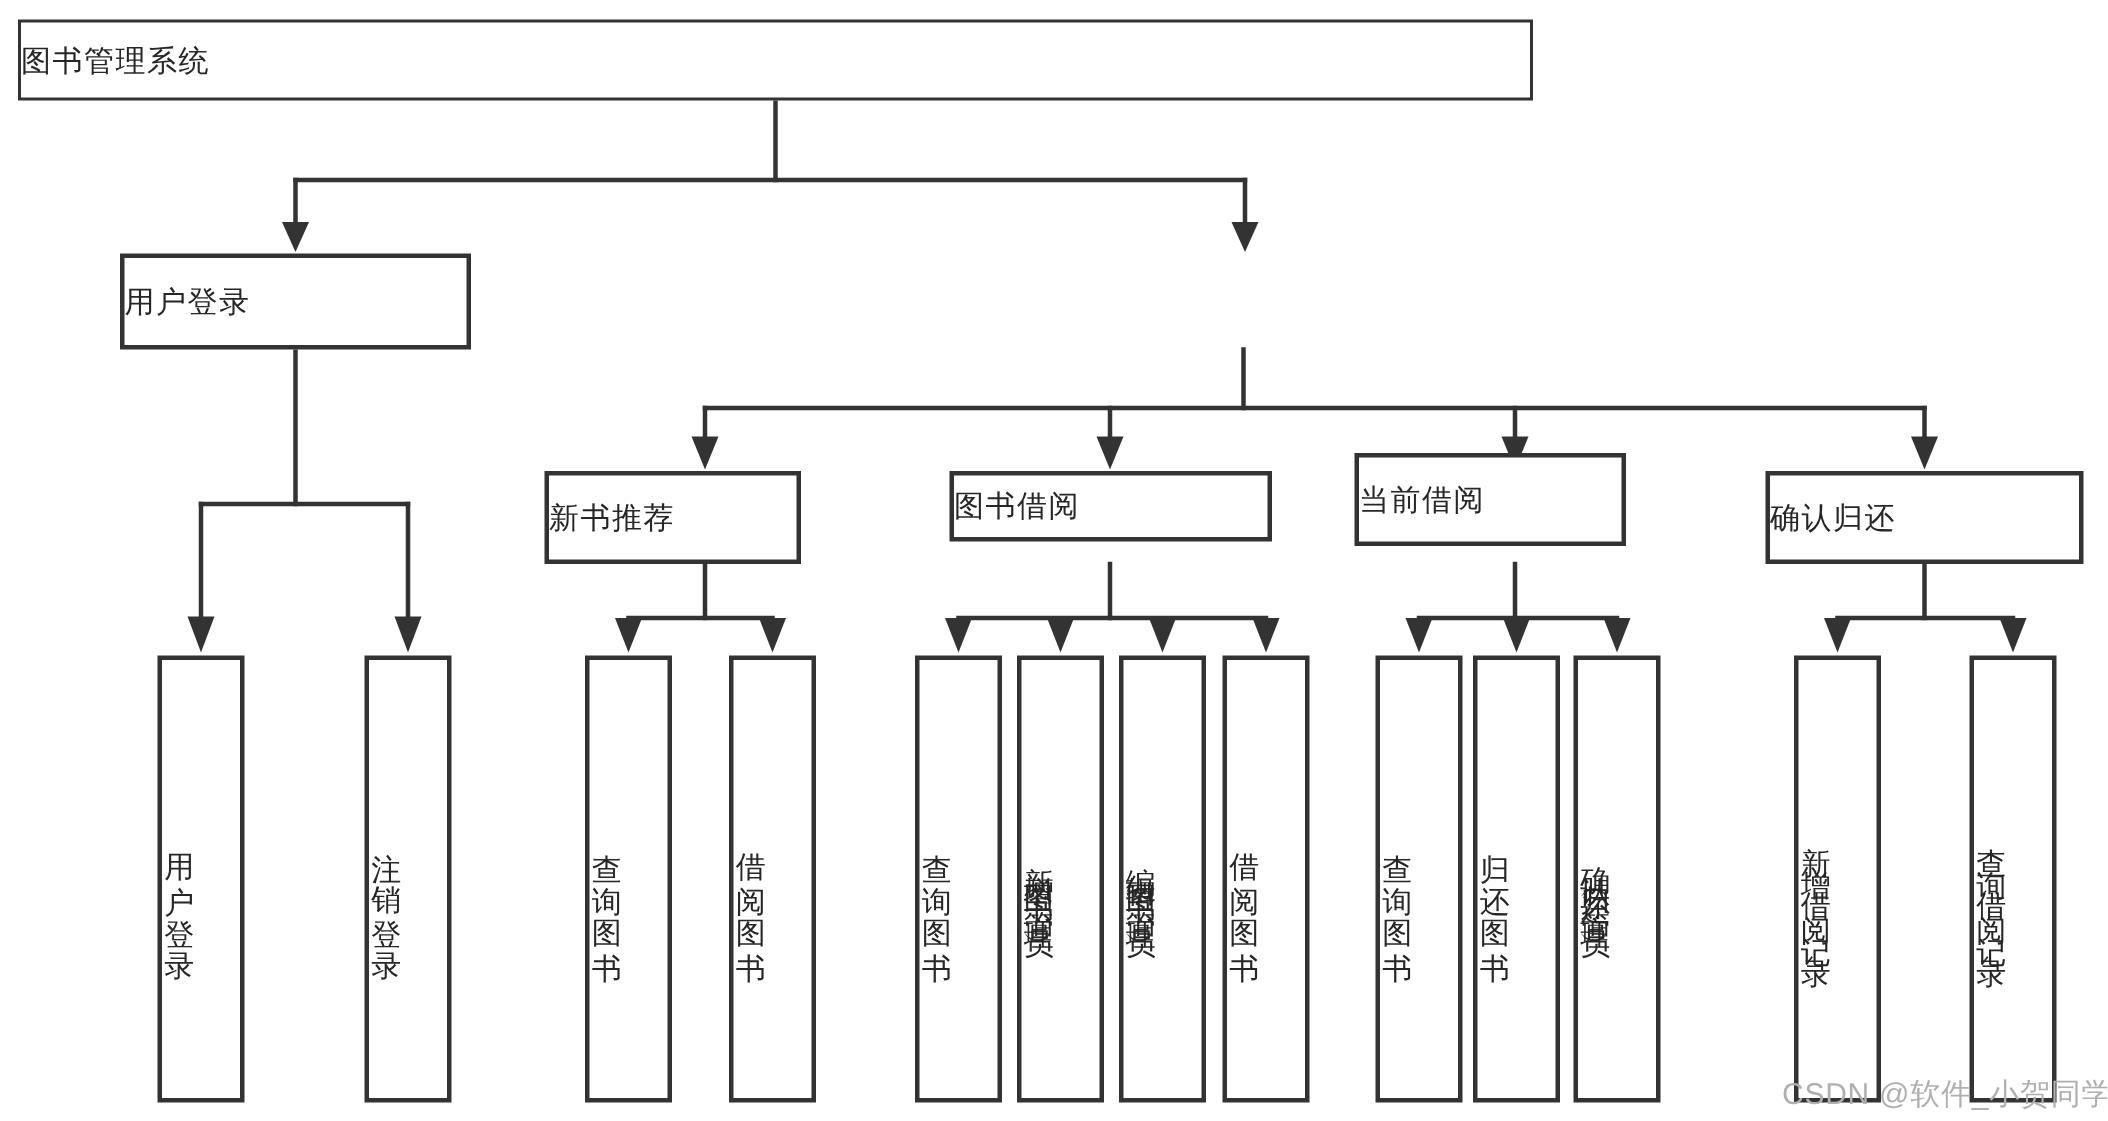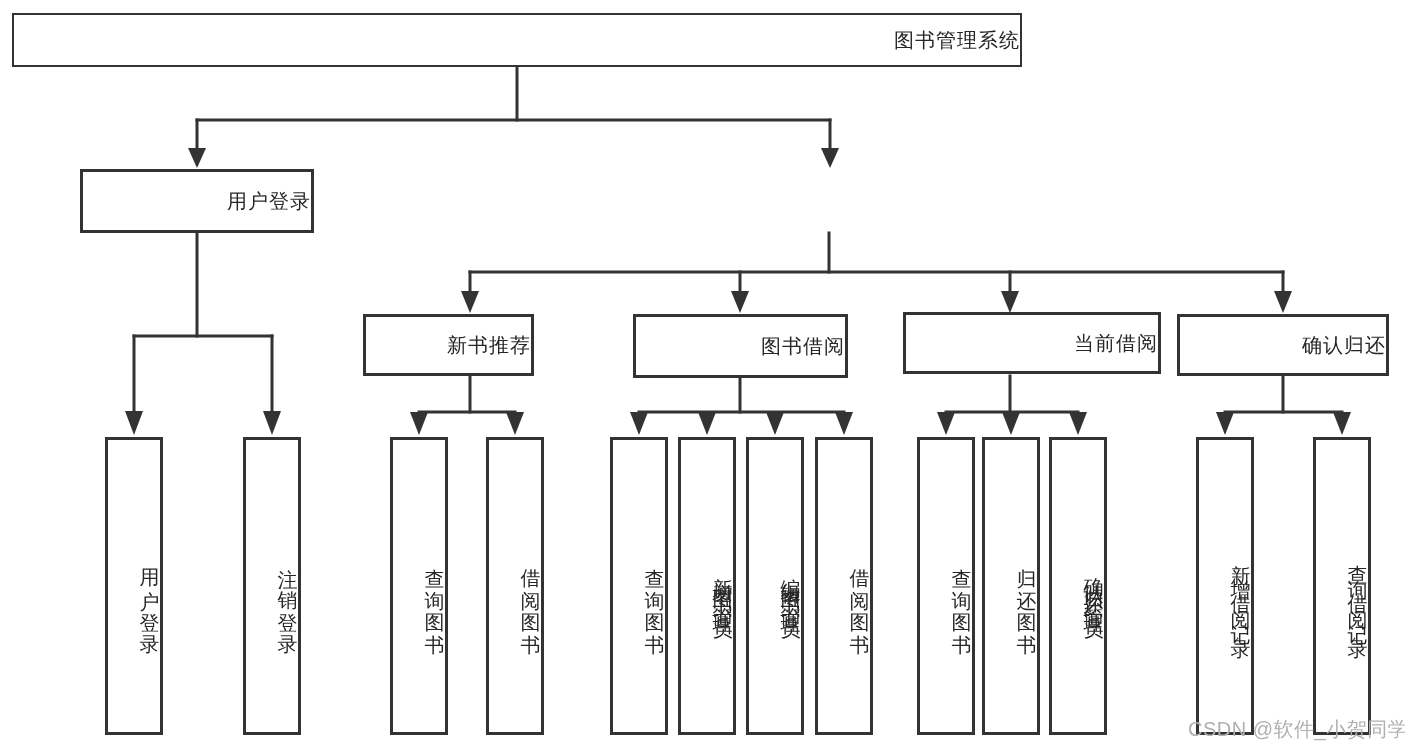--- a/index.html
+++ b/index.html
@@ -17,21 +17,21 @@
     position:relative;width:1405px;height:747px;background:var(--bg-color);
     overflow:hidden;
   }
   .connectors{
     position:absolute;left:0;top:0;width:1405px;height:747px;
     color:var(--line-color);
   }
   .box{
     position:absolute;box-sizing:border-box;background:var(--bg-color);
     border:3px solid var(--line-color);
-    display:flex;align-items:center;justify-content:flex-end;
+    display:flex;align-items:center;justify-content:flex-start;
     text-align:center;
   }
   .root-box{border-width:2.5px;}
   .hlabel{
     font-size:20px;letter-spacing:1px;color:var(--text-color);white-space:nowrap;
   }
   .vlabel{
     writing-mode:vertical-rl;text-orientation:mixed;
     font-size:20px;line-height:1.05;color:var(--text-color);
   }
@@ -105,24 +105,24 @@
     <span class="hlabel">图书管理系统</span>
   </div>
 
   <div class="box" style="left:80px;top:169px;width:234px;height:64px">
     <span class="hlabel">用户登录</span>
   </div>
 
   <div class="box" style="left:363px;top:314px;width:171px;height:62px">
     <span class="hlabel">新书推荐</span>
   </div>
-  <div class="box" style="left:633px;top:314px;width:215px;height:64px">
+  <div class="box" style="left:633px;top:314px;width:215px;height:47px">
     <span class="hlabel">图书借阅</span>
   </div>
-  <div class="box" style="left:903px;top:312px;width:258px;height:62px">
+  <div class="box" style="left:903px;top:302px;width:181px;height:62px">
     <span class="hlabel">当前借阅</span>
   </div>
   <div class="box" style="left:1177px;top:314px;width:212px;height:62px">
     <span class="hlabel">确认归还</span>
   </div>
 
   <div class="box" style="left:105px;top:437px;width:58px;height:298px">
     <span class="vlabel ls-wide">用户登录</span>
   </div>
   <div class="box" style="left:243px;top:437px;width:58px;height:298px">

